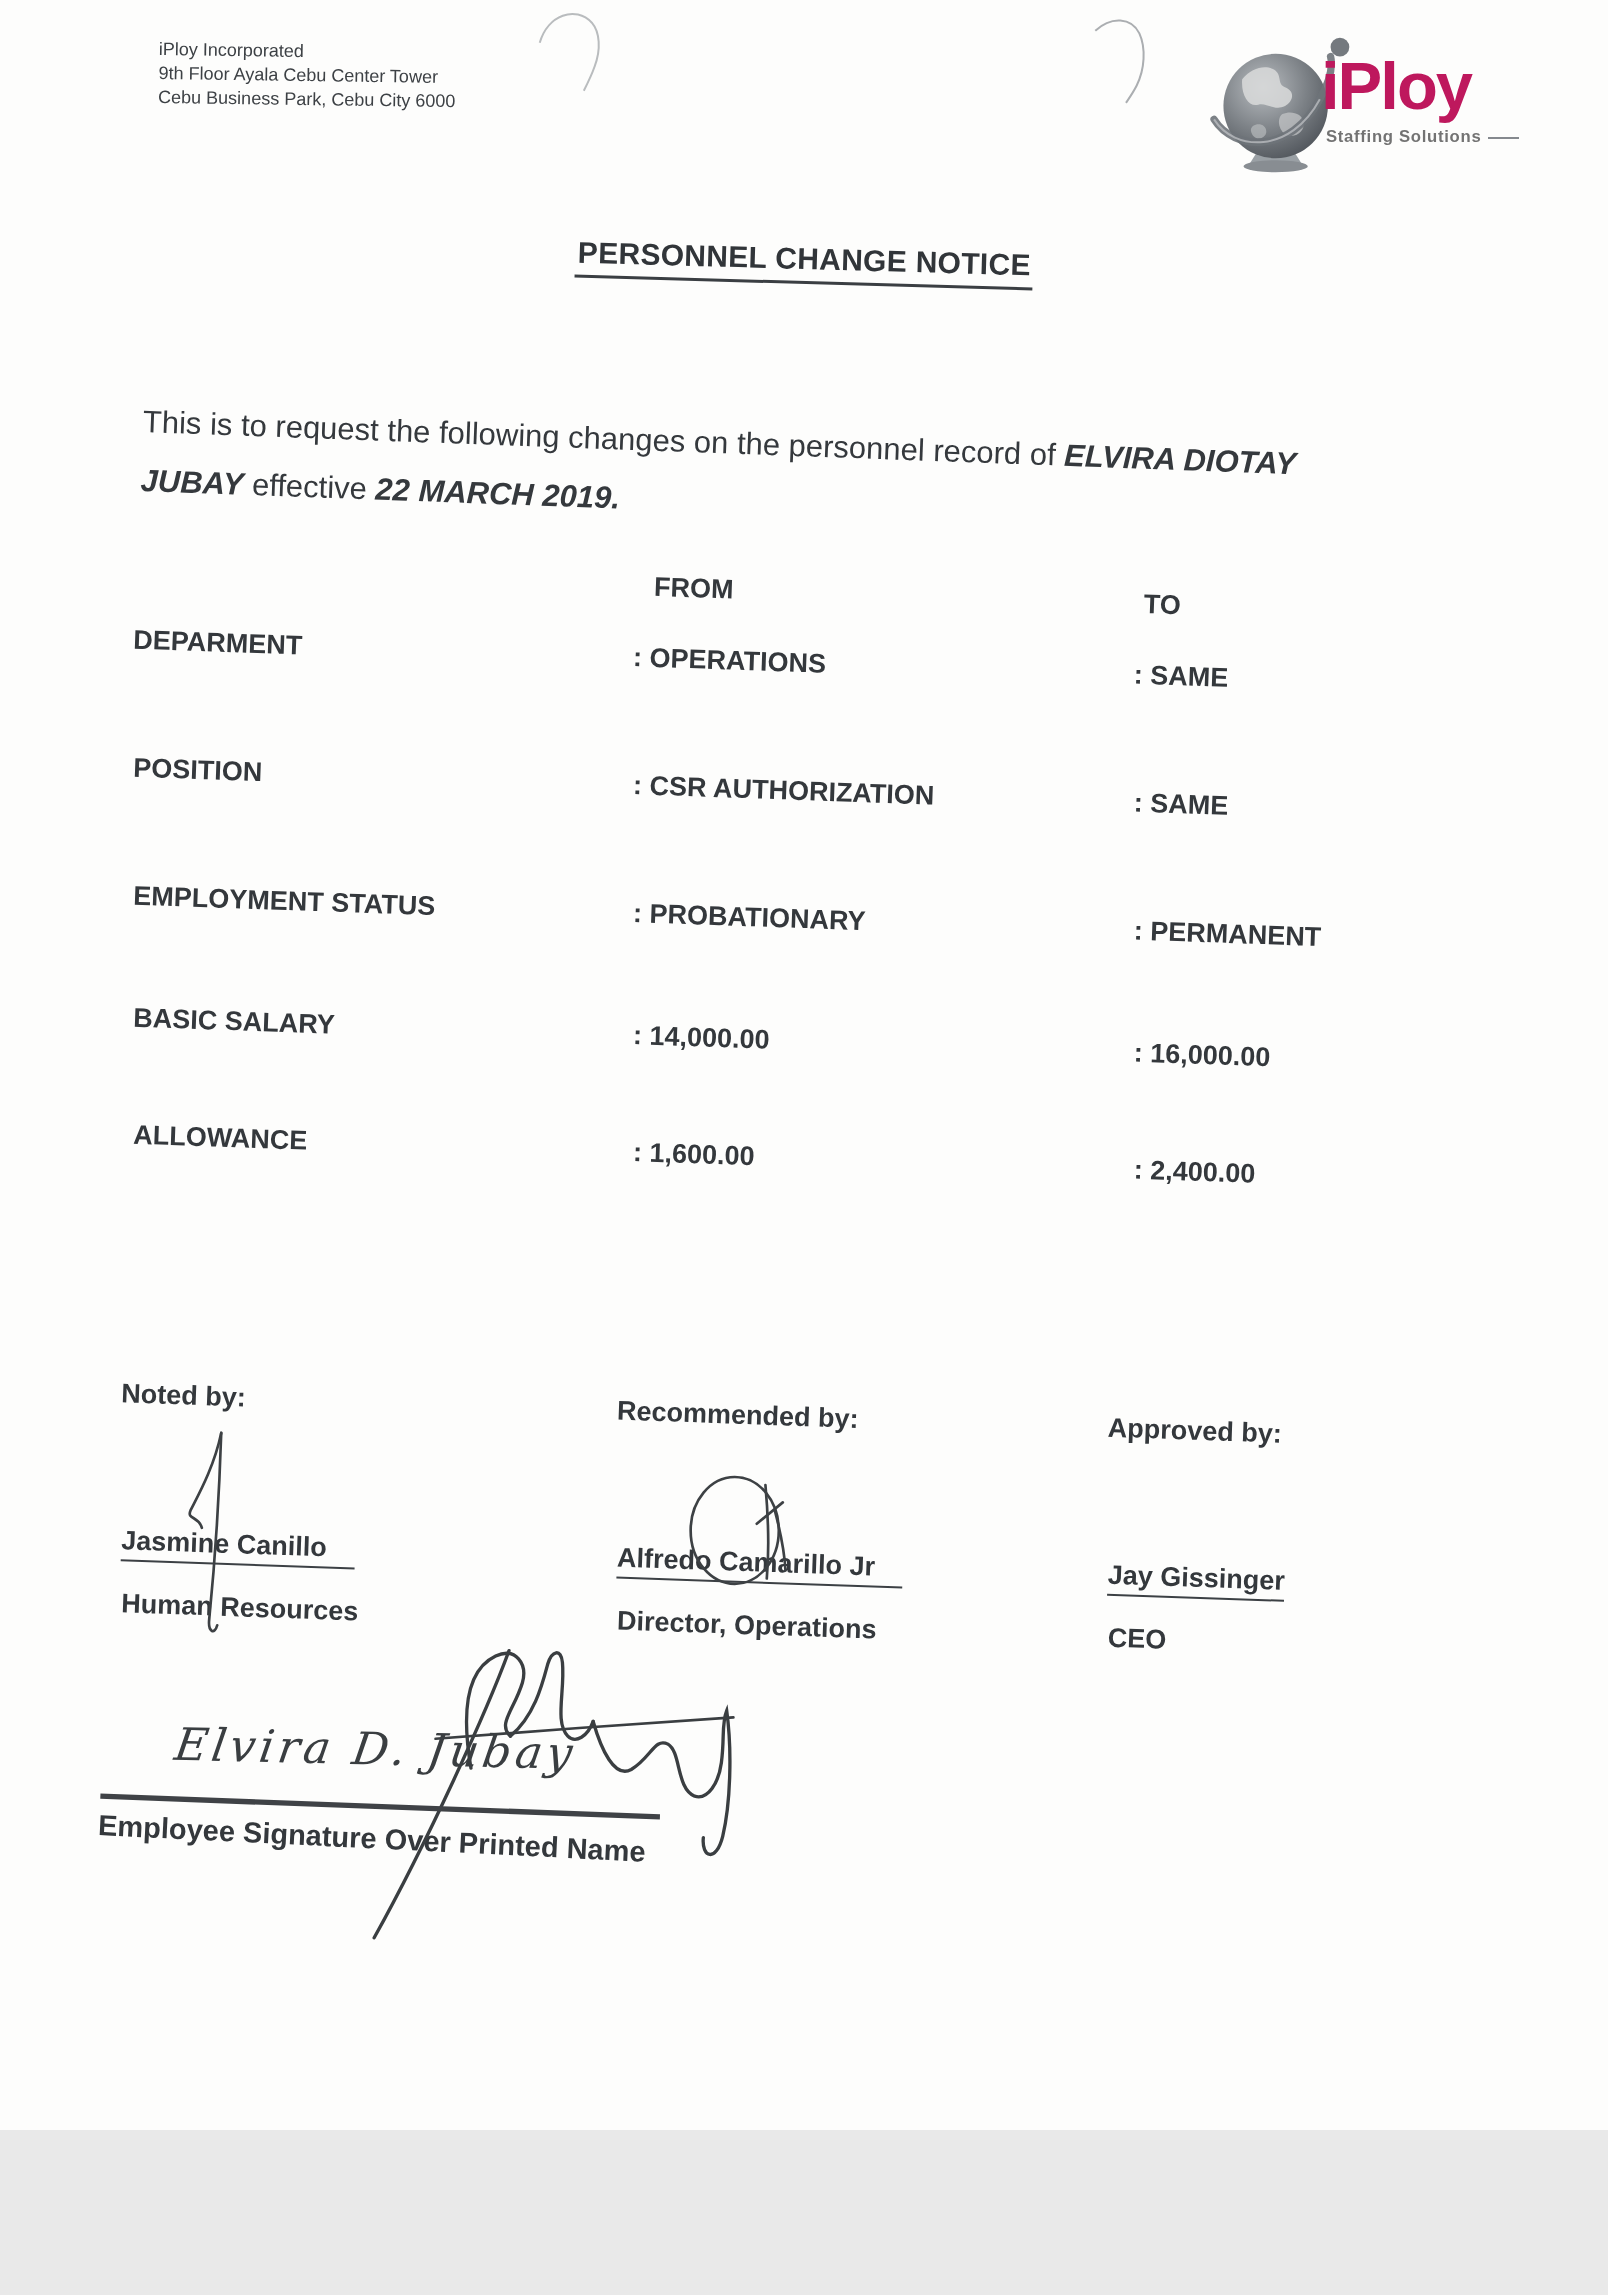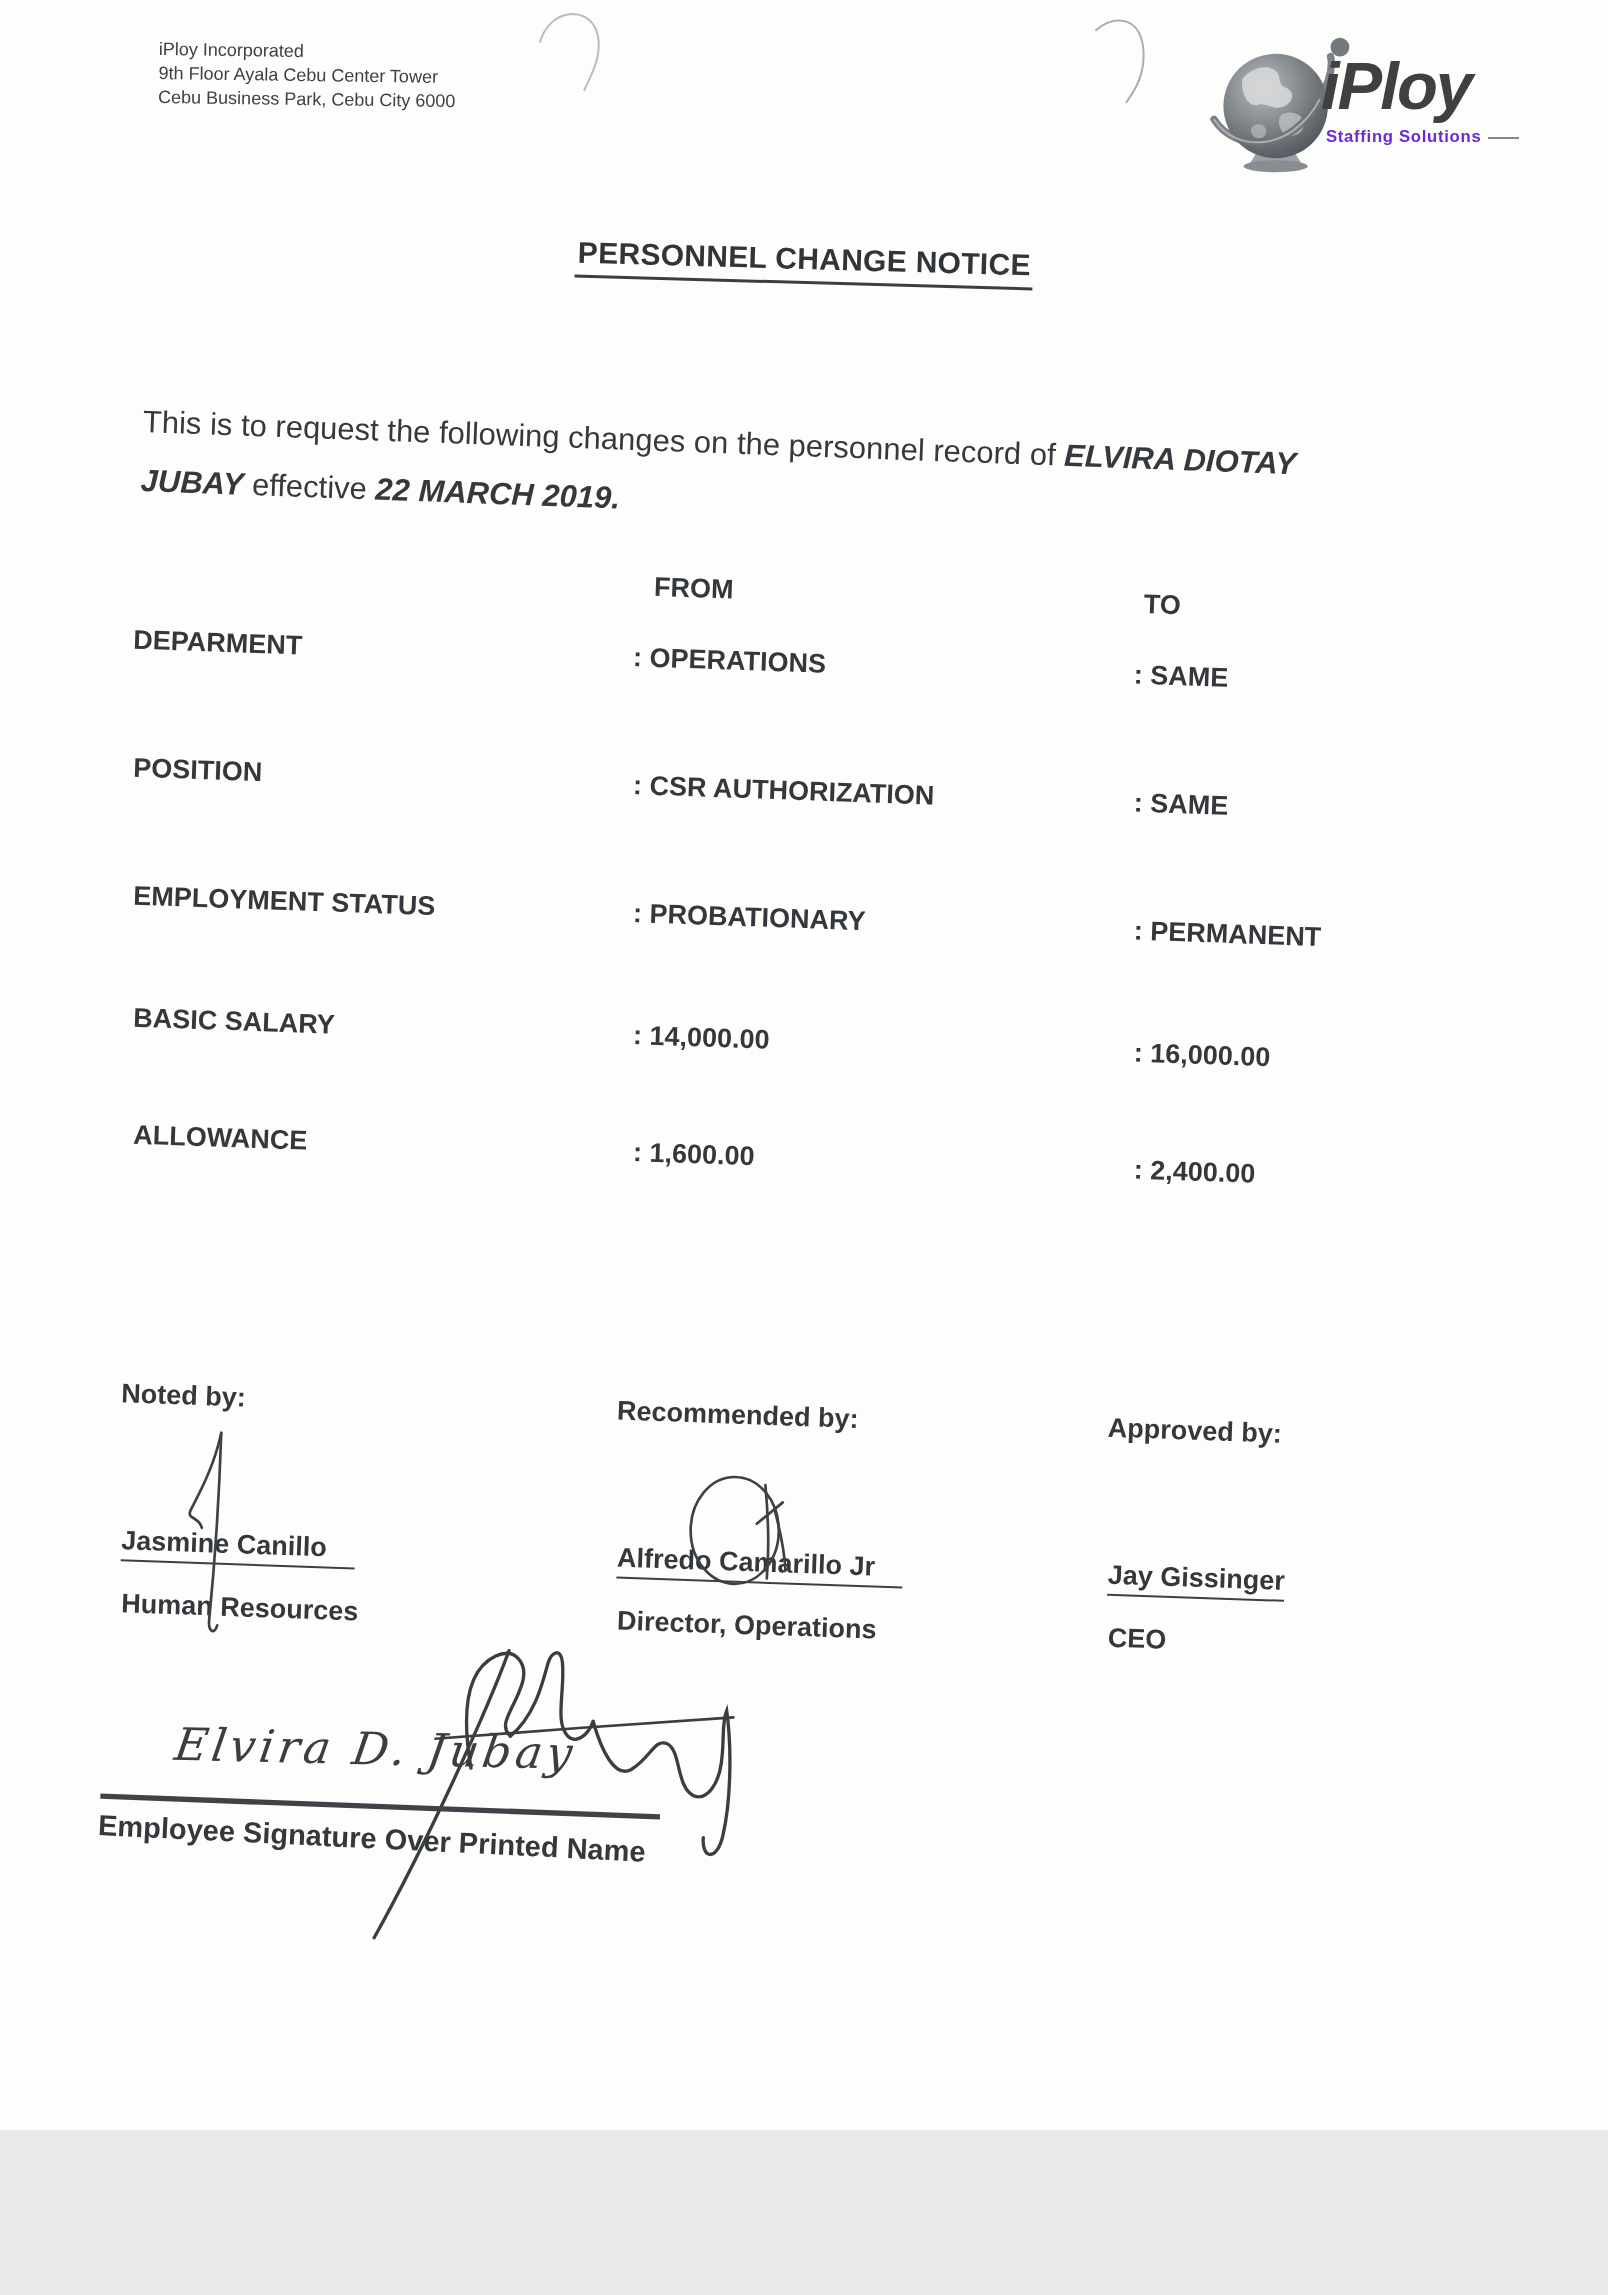--- a/index.html
+++ b/index.html
@@ -16,25 +16,25 @@
     position:absolute;left:159px;top:37px;
     font-size:18px;line-height:24px;color:#3d4145;
     transform:rotate(0.8deg);transform-origin:0 0;
   }
   .logo{
     position:absolute;left:1202px;top:27px;width:387px;height:160px;
   }
   .logo-brand{
     position:absolute;left:119px;top:25px;
     font-size:67px;font-weight:bold;letter-spacing:-2px;
-    color:#404040;line-height:1;font-style:italic;
+    color:#be185d;line-height:1;
   }
   .logo-tagline{
     position:absolute;left:124px;top:100px;
-    font-size:16.7px;font-weight:bold;letter-spacing:0.7px;color:#6d28d9;
+    font-size:16.7px;font-weight:bold;letter-spacing:0.7px;color:#737373;
     white-space:nowrap;
   }
   .logo-tagline::after{
     content:"";display:inline-block;vertical-align:middle;
     width:31px;height:2px;background:#85898e;margin-left:6.7px;
   }
   
   .doc-title-wrap{position:absolute;left:0;top:242px;width:100%;text-align:center;}
   .doc-title{
     display:inline-block;

